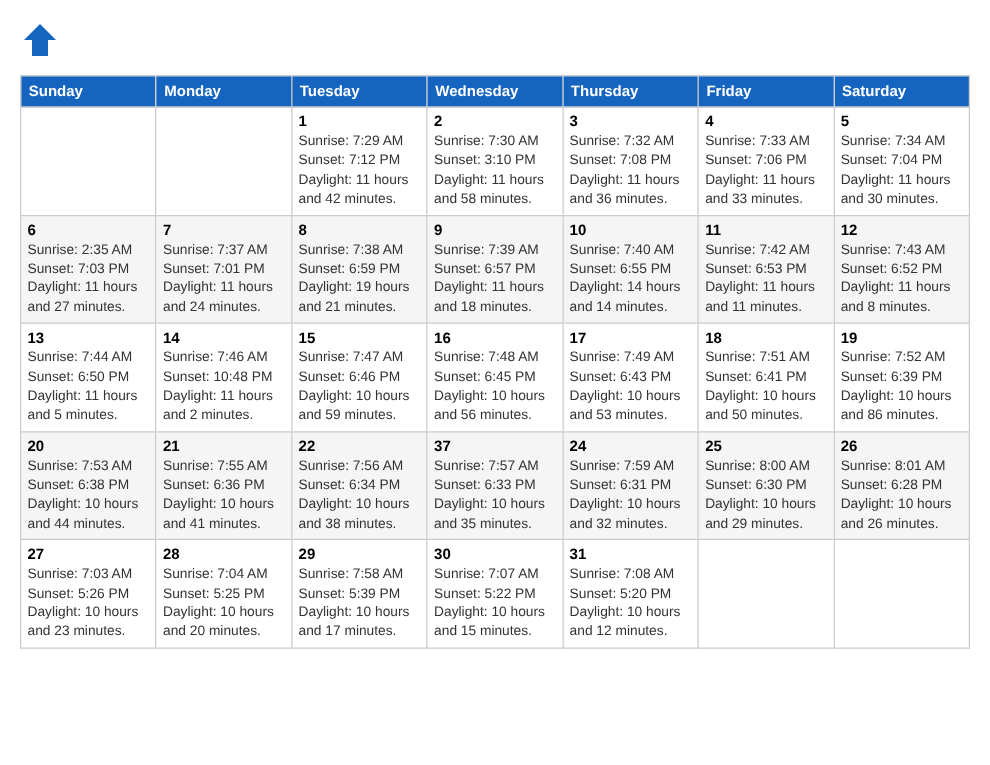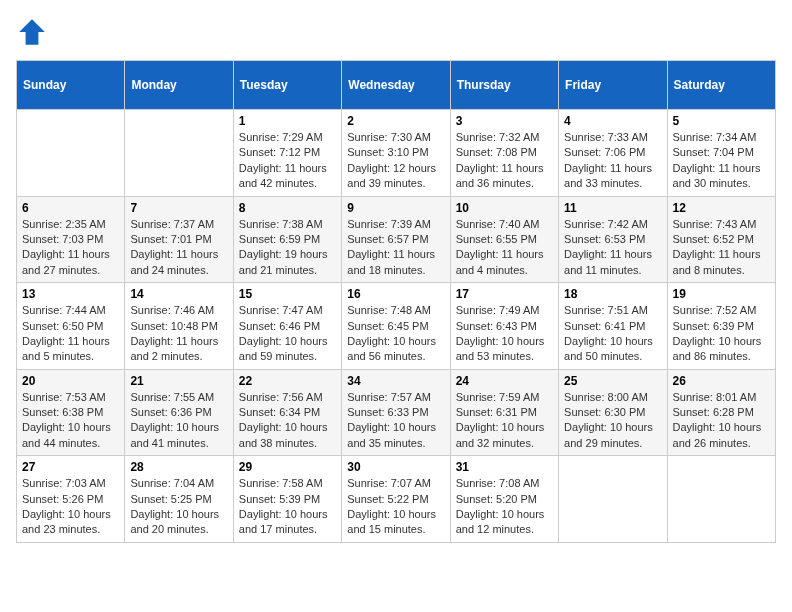--- a/index.html
+++ b/index.html
@@ -44,21 +44,21 @@
     }
     .calendar {
       width: 100%;
       border-collapse: collapse;
       font-size: 11px;
     }
     .calendar th {
       background-color: #1565c0;
       color: #fff;
       text-align: left;
-      padding: 17px 6px;
+      padding: 5px 6px;
       font-size: 12px;
       border: 1px solid #ccc;
     }
     .calendar td {
       border: 1px solid #ccc;
       vertical-align: top;
       padding: 4px 5px;
       width: 108px;
       min-height: 80px;
       background: #fff;
@@ -121,21 +121,21 @@
           <span>Sunrise: 7:29 AM</span><br>
           <span>Sunset: 7:12 PM</span><br>
           <span>Daylight: 11 hours and 42 minutes.</span>
         </div>
       </td>
         <td>
         <span class="day-number">2</span>
         <div class="day-info">
           <span>Sunrise: 7:30 AM</span><br>
           <span>Sunset: 3:10 PM</span><br>
-          <span>Daylight: 12 hours and 39 minutes.</span>
+          <span>Daylight: 11 hours and 58 minutes.</span>
         </div>
       </td>
         <td>
         <span class="day-number">3</span>
         <div class="day-info">
           <span>Sunrise: 7:32 AM</span><br>
           <span>Sunset: 7:08 PM</span><br>
           <span>Daylight: 11 hours and 36 minutes.</span>
         </div>
       </td>
@@ -187,21 +187,21 @@
           <span>Sunrise: 7:39 AM</span><br>
           <span>Sunset: 6:57 PM</span><br>
           <span>Daylight: 11 hours and 18 minutes.</span>
         </div>
       </td>
         <td>
         <span class="day-number">10</span>
         <div class="day-info">
           <span>Sunrise: 7:40 AM</span><br>
           <span>Sunset: 6:55 PM</span><br>
-          <span>Daylight: 11 hours and 4 minutes.</span>
+          <span>Daylight: 14 hours and 14 minutes.</span>
         </div>
       </td>
         <td>
         <span class="day-number">11</span>
         <div class="day-info">
           <span>Sunrise: 7:42 AM</span><br>
           <span>Sunset: 6:53 PM</span><br>
           <span>Daylight: 11 hours and 11 minutes.</span>
         </div>
       </td>
@@ -291,21 +291,21 @@
       </td>
         <td>
         <span class="day-number">22</span>
         <div class="day-info">
           <span>Sunrise: 7:56 AM</span><br>
           <span>Sunset: 6:34 PM</span><br>
           <span>Daylight: 10 hours and 38 minutes.</span>
         </div>
       </td>
         <td>
-        <span class="day-number">34</span>
+        <span class="day-number">37</span>
         <div class="day-info">
           <span>Sunrise: 7:57 AM</span><br>
           <span>Sunset: 6:33 PM</span><br>
           <span>Daylight: 10 hours and 35 minutes.</span>
         </div>
       </td>
         <td>
         <span class="day-number">24</span>
         <div class="day-info">
           <span>Sunrise: 7:59 AM</span><br>

